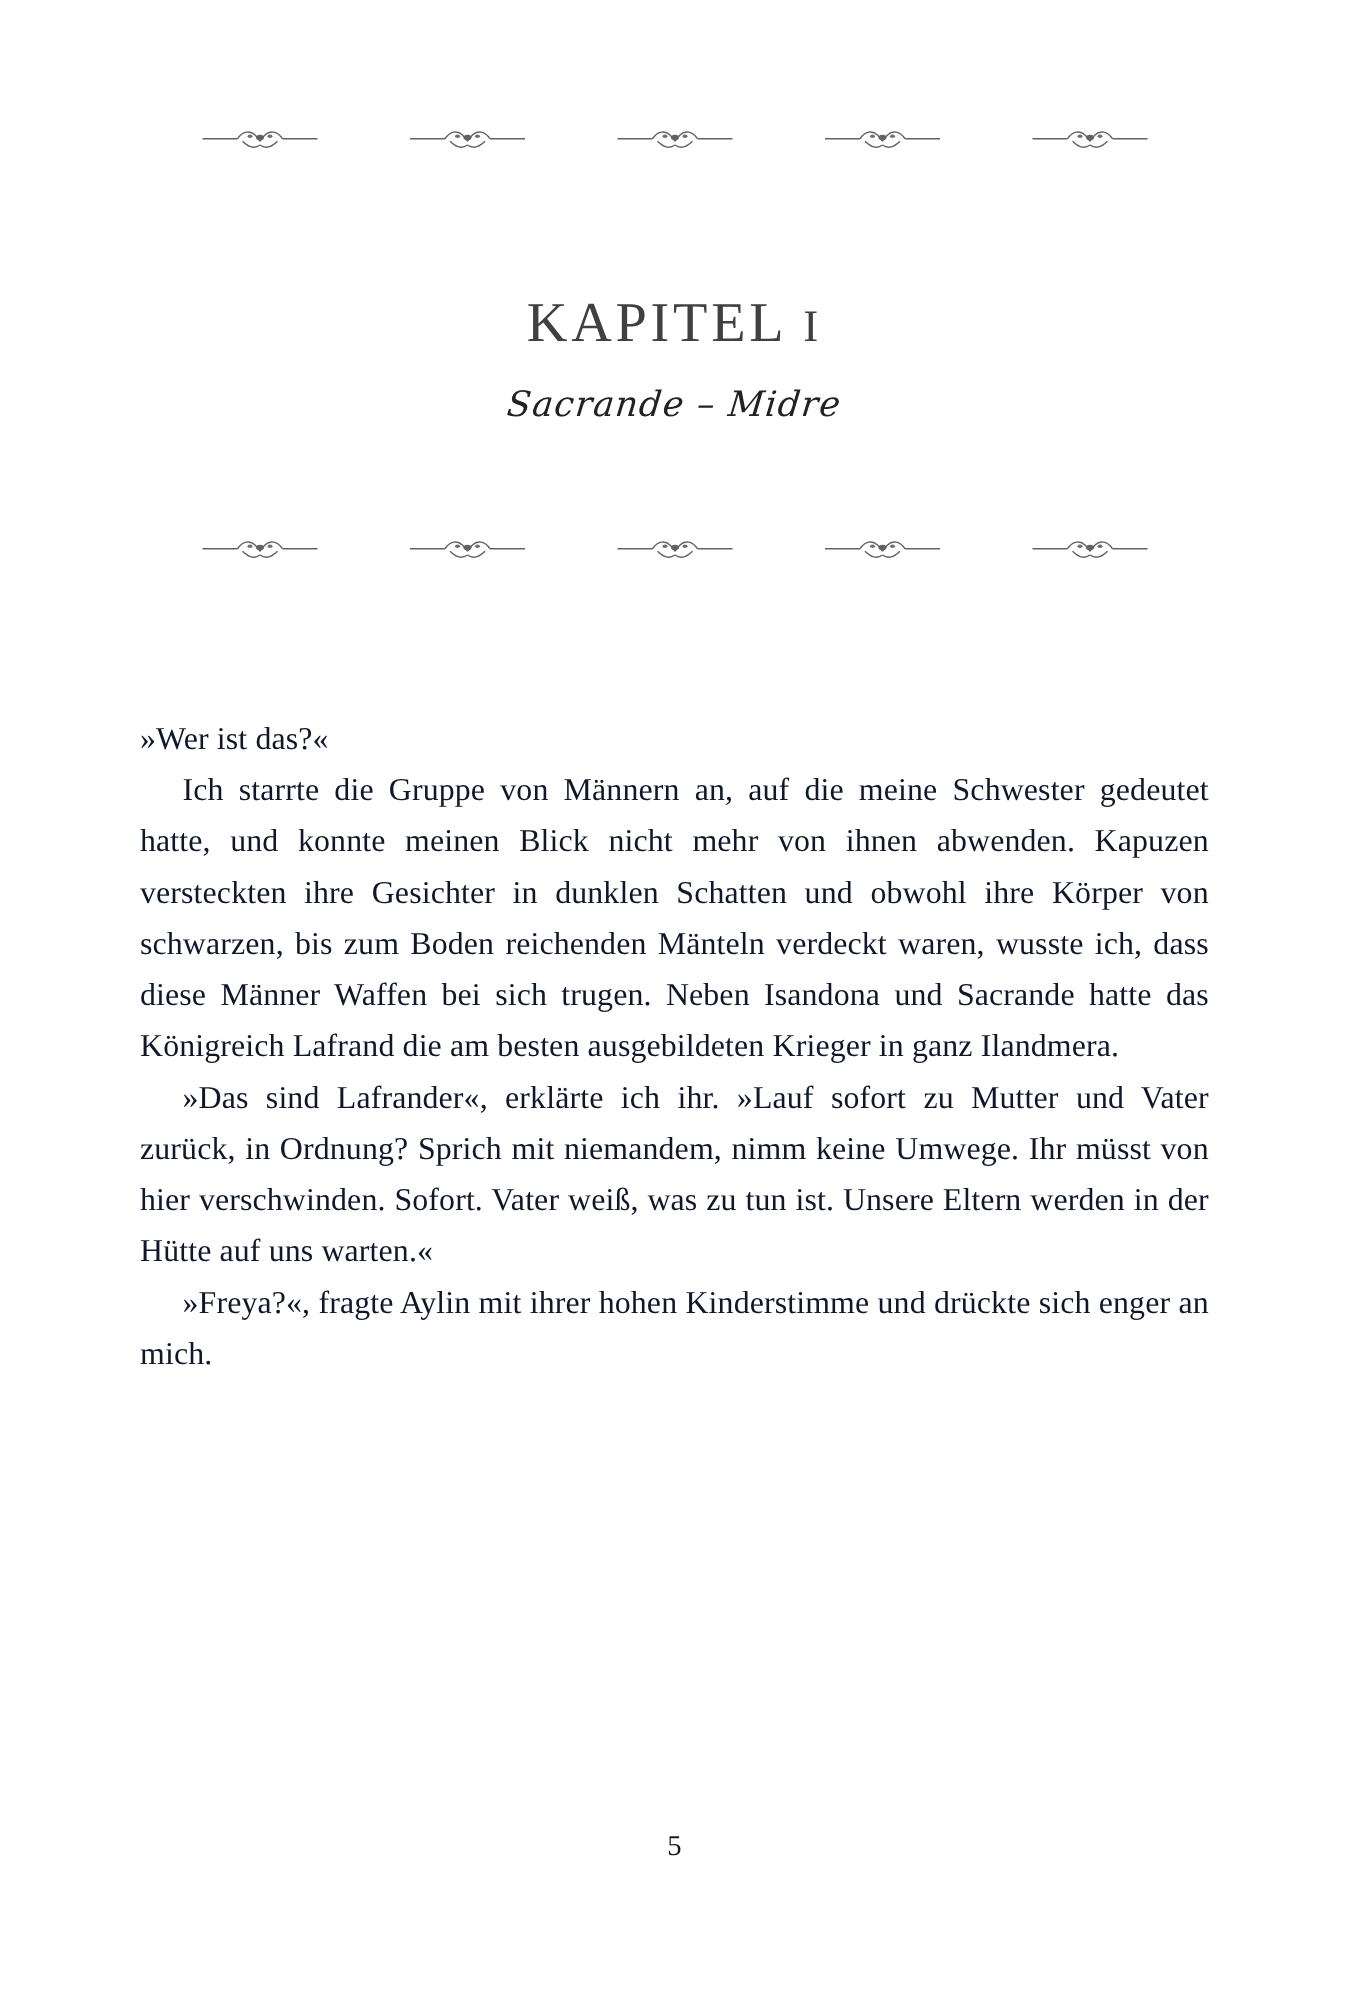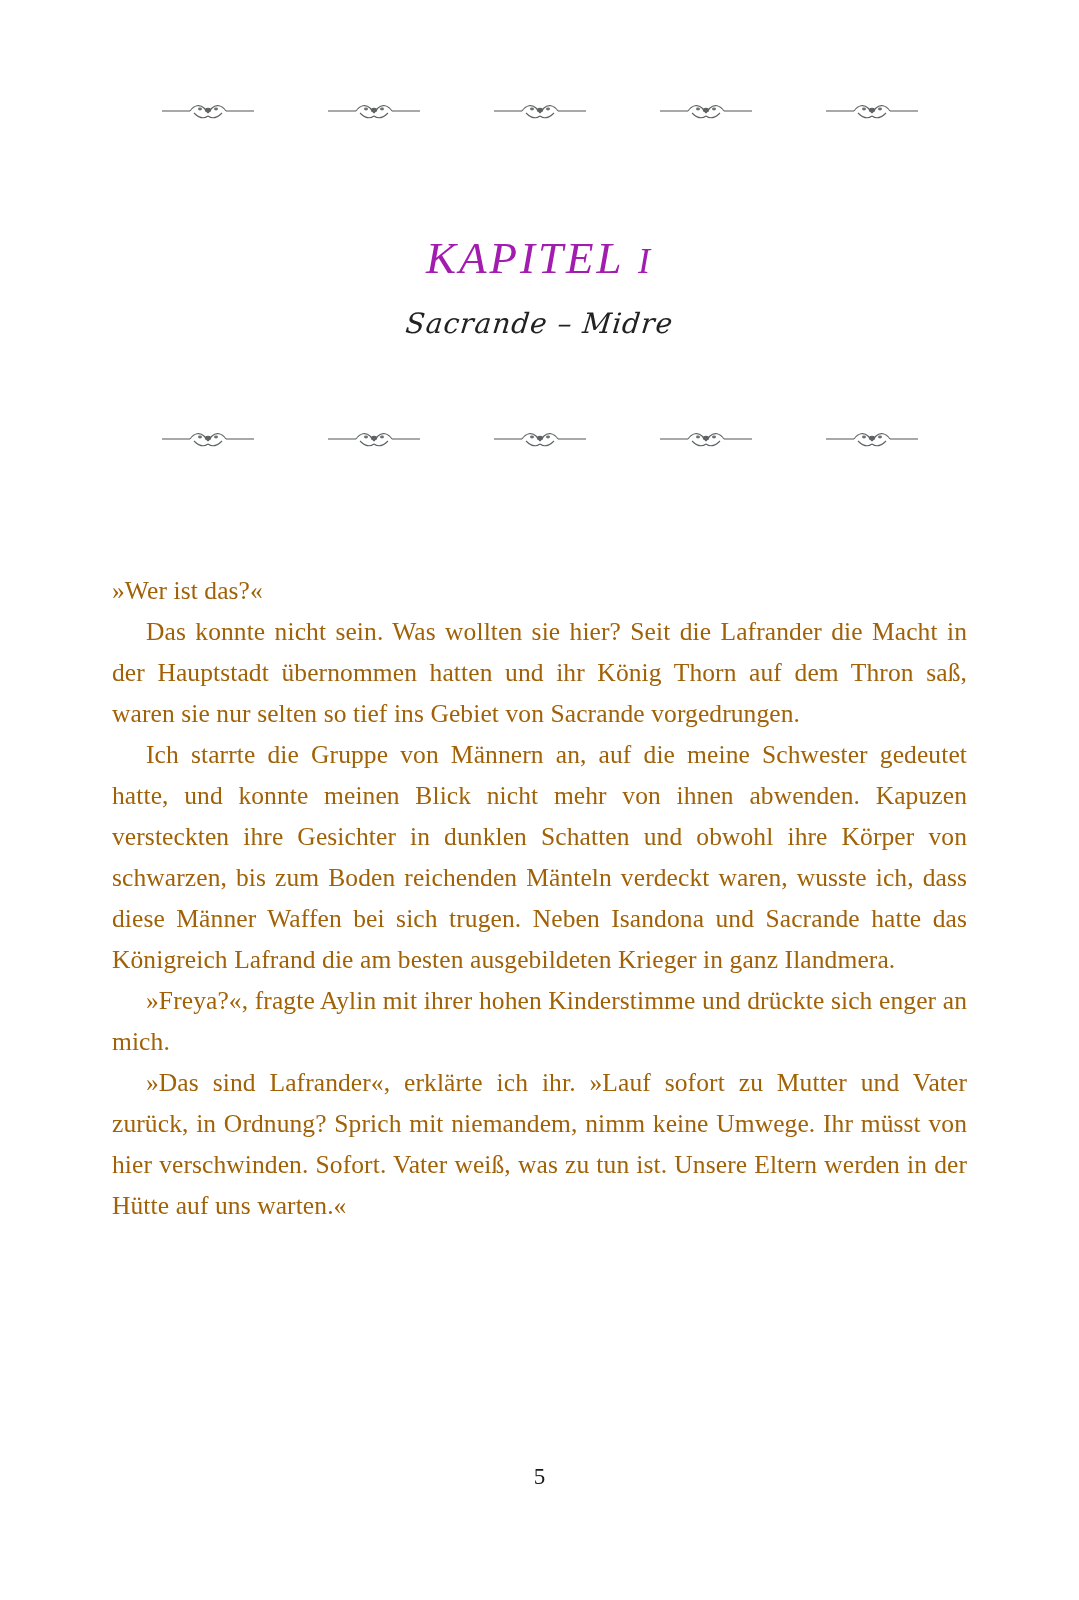--- a/index.html
+++ b/index.html
@@ -44,23 +44,22 @@
 
   .chapter-block {
     text-align: center;
     margin-top: 112px;
   }
   .chapter-title {
     font-family: "Liberation Serif", serif;
     font-size: 45px;
     letter-spacing: 3px;
     font-weight: 400;
-    color: #a21caf;
+    color: #404040;
     line-height: 1;
-    font-style: italic;
   }
   .chapter-title .small {
     font-size: 36px;
   }
   .chapter-subtitle {
     margin-top: 26px;
     font-family: "DejaVu Serif", serif;
     font-style: italic;
     font-size: 28px;
     letter-spacing: 1px;
@@ -70,21 +69,21 @@
 
   .spacer-before-bottom-ornament { height: 86px; }
 
   .body-text {
     width: 855px;
     margin: 0 auto;
     margin-top: 118px;
     font-size: 25.5px;
     line-height: 41px;
     text-align: justify;
-    color: #a16207;
+    color: #0f172a;
     letter-spacing: 0.1px;
   }
   .body-text p { margin: 0; }
   .body-text p.indent { text-indent: 34px; }
 
   .folio {
     position: absolute;
     bottom: 110px;
     left: 0;
     right: 0;
@@ -259,21 +258,20 @@
         </g>
         <ellipse cx="48" cy="12" rx="3.2" ry="2.2" fill="#44484a"></ellipse>
         <ellipse cx="40" cy="11" rx="2" ry="1.4" fill="#55595b"></ellipse>
         <ellipse cx="56" cy="11" rx="2" ry="1.4" fill="#55595b"></ellipse>
       </svg>
     </span>
   </div>
 
   <div class="body-text">
     <p>»Wer ist das?«</p>
-    <p class="indent">Das konnte nicht sein. Was wollten sie hier? Seit die Lafrander die Macht in der Hauptstadt übernommen hatten und ihr König Thorn auf dem Thron saß, waren sie nur selten so tief ins Gebiet von Sacrande vorgedrungen.</p>
     <p class="indent">Ich starrte die Gruppe von Männern an, auf die meine Schwester gedeutet hatte, und konnte meinen Blick nicht mehr von ihnen abwenden. Kapuzen versteckten ihre Gesichter in dunklen Schatten und obwohl ihre Körper von schwarzen, bis zum Boden reichenden Mänteln verdeckt waren, wusste ich, dass diese Männer Waffen bei sich trugen. Neben Isandona und Sacrande hatte das Königreich Lafrand die am besten ausgebildeten Krieger in ganz Ilandmera.</p>
+    <p class="indent">»Das sind Lafrander«, erklärte ich ihr. »Lauf sofort zu Mutter und Vater zurück, in Ordnung? Sprich mit niemandem, nimm keine Umwege. Ihr müsst von hier verschwinden. Sofort. Vater weiß, was zu tun ist. Unsere Eltern werden in der Hütte auf uns warten.«</p>
     <p class="indent">»Freya?«, fragte Aylin mit ihrer hohen Kinderstimme und drückte sich enger an mich.</p>
-    <p class="indent">»Das sind Lafrander«, erklärte ich ihr. »Lauf sofort zu Mutter und Vater zurück, in Ordnung? Sprich mit niemandem, nimm keine Umwege. Ihr müsst von hier verschwinden. Sofort. Vater weiß, was zu tun ist. Unsere Eltern werden in der Hütte auf uns warten.«</p>
   </div>
 
   <div class="folio">5</div>
 
 </div>
 
 </body></html>

